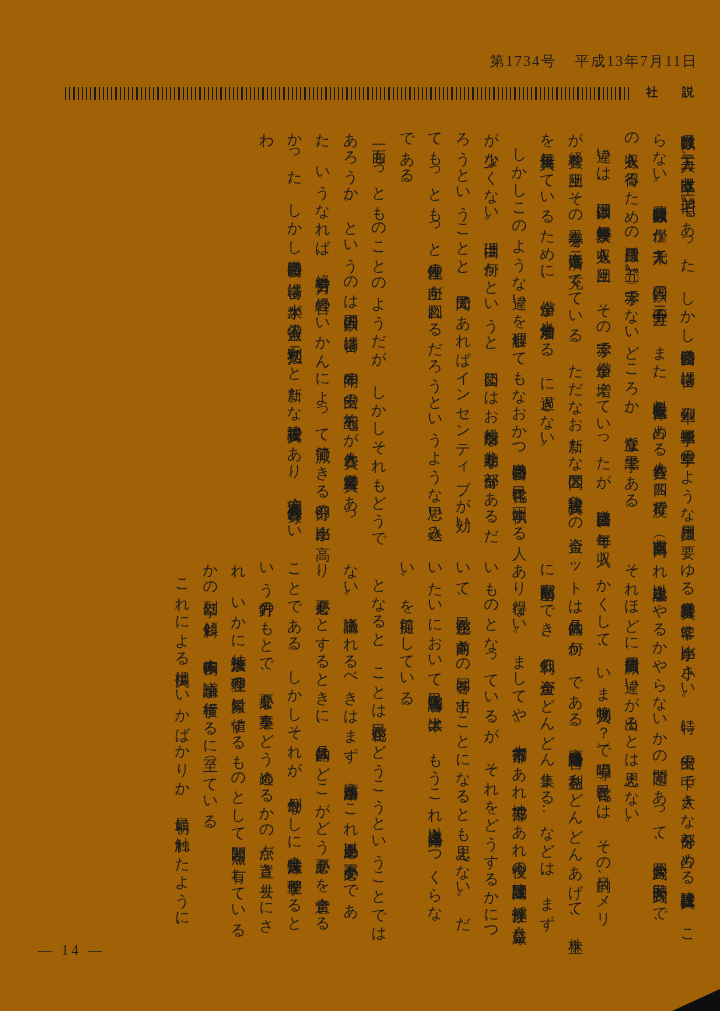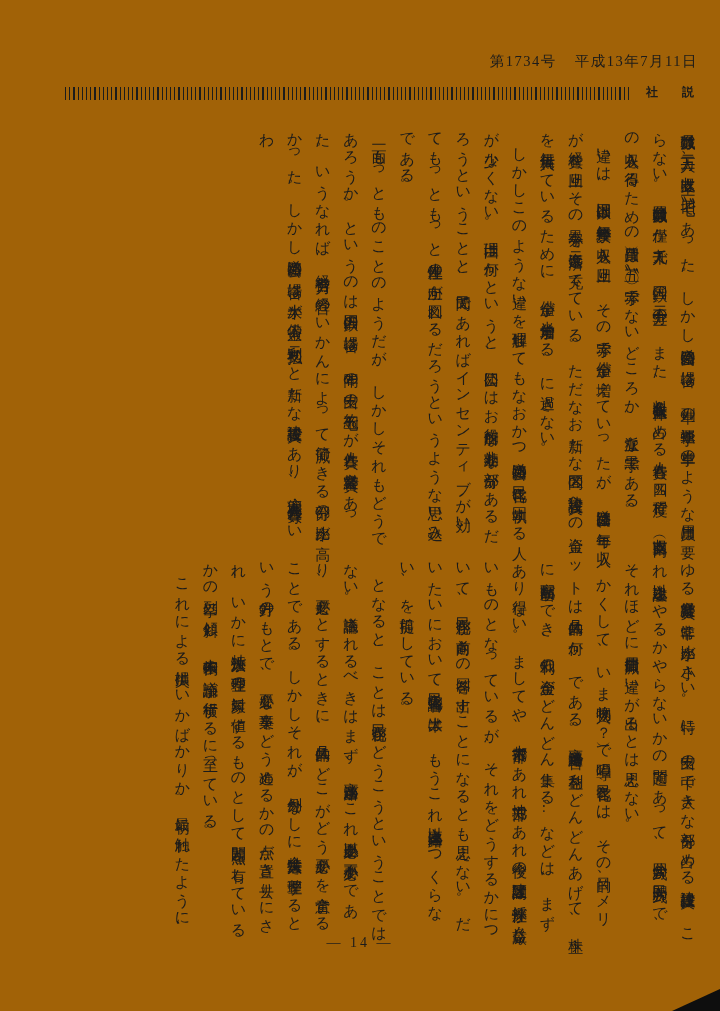--- a/index.html
+++ b/index.html
@@ -43,23 +43,23 @@
     font-size:15px;
     line-height:28.1px;
     letter-spacing:1.15px;
     text-align:start;
   }
   .vblock-1 { top:122px;  height:420px; }
   .vblock-2 { top:553px;  height:386px; }
   .vblock p { margin:0; }
   .vblock p.indent { text-indent:1em; }
   .page-footer {
-    position:absolute; left:0; right:0; bottom:60px;
-    text-align:center;
-    font-size:14px; letter-spacing:3px;
+    position:absolute; left:0; right:0; bottom:52px;
+    text-align:left;
+    font-size:14px; letter-spacing:3px;padding-left:38px;
   }
   .corner-mark {
     position:absolute; right:0; bottom:0;
     width:0; height:0;
     border-bottom:22px solid #0e0e0e;
     border-left:48px solid transparent;
   }
 </style>
 </head>
 <body>

